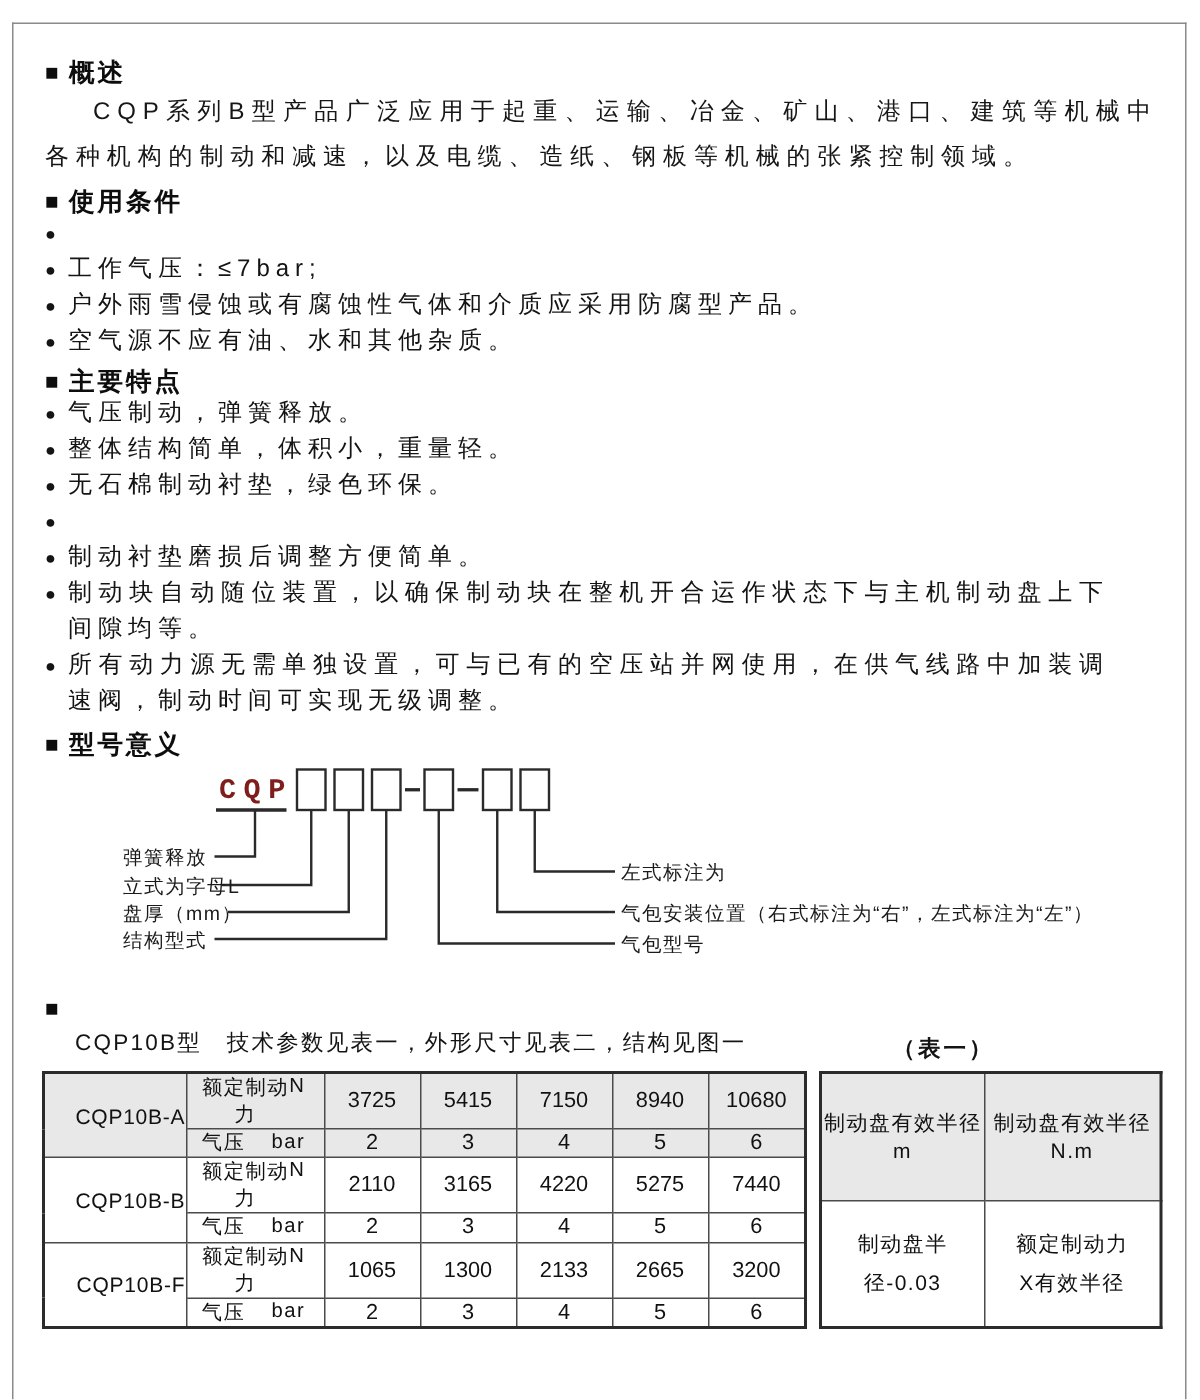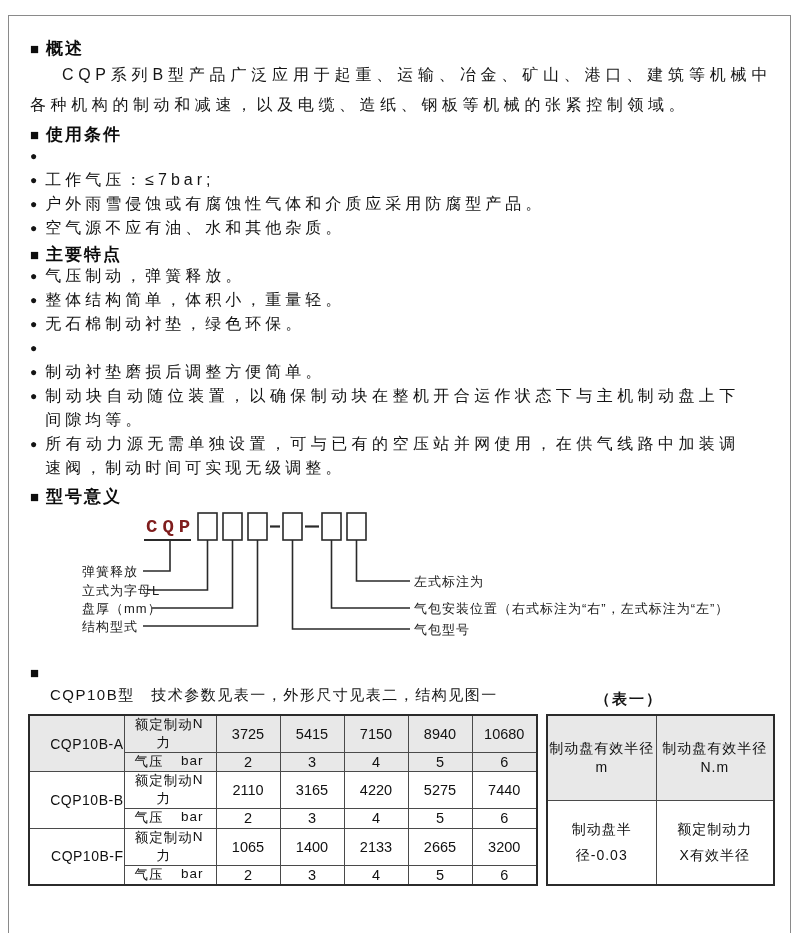--- a/index.html
+++ b/index.html
@@ -248,21 +248,21 @@
         </tr>
         <tr style="height:16.66%">
           <td rowspan="2" class="model-cell">CQP10B-F</td>
           <td class="param-cell">
             <div class="param-inner">
                   <span>额定制动力</span>
                   <span>N</span>
                 </div>
           </td>
           <td class="val-cell">1065</td>
-          <td class="val-cell">1400</td>
+          <td class="val-cell">1300</td>
           <td class="val-cell">2133</td>
           <td class="val-cell">2665</td>
           <td class="val-cell">3200</td>
         </tr>
         <tr style="height:16.66%">
           <td class="param-cell">
             <div class="param-inner">
                   <span>气压</span>
                   <span>bar</span>
                 </div>

